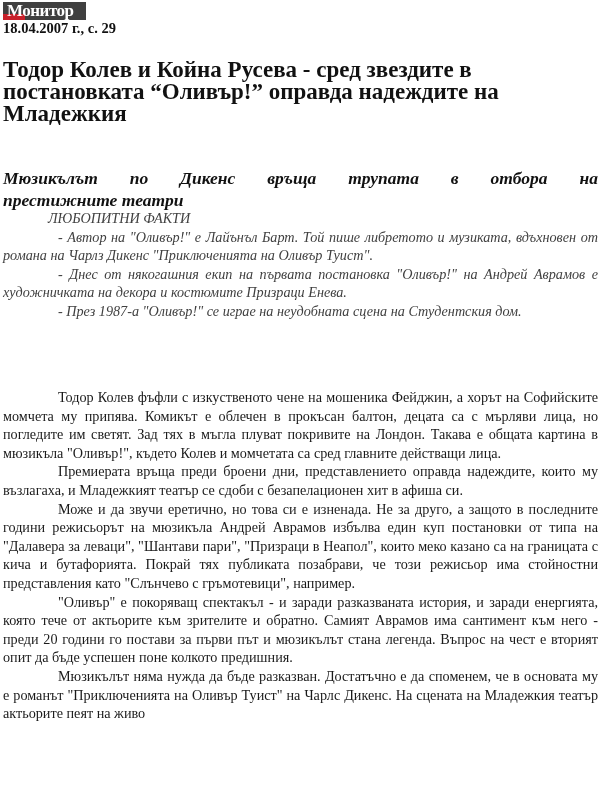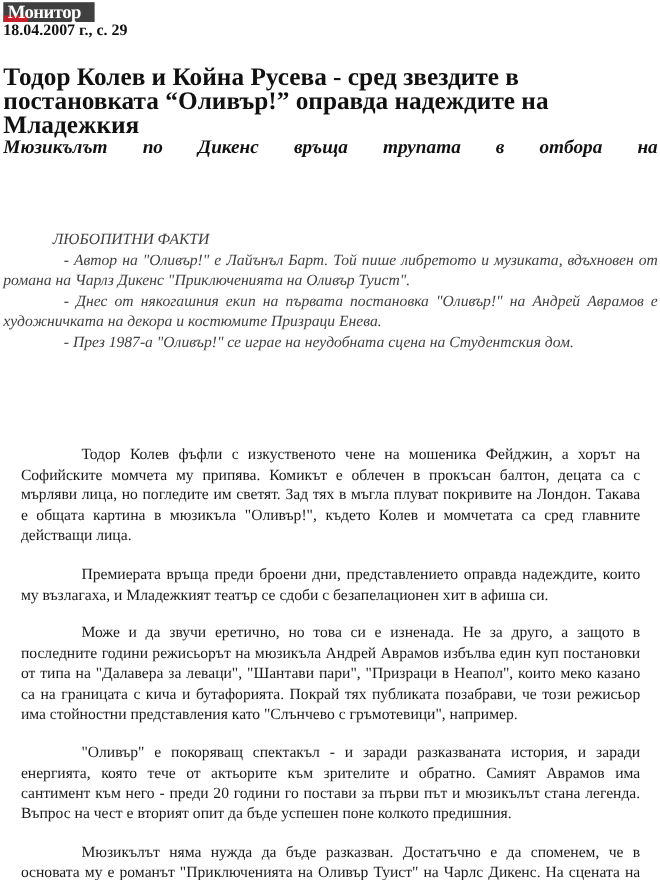--- a/index.html
+++ b/index.html
@@ -23,32 +23,32 @@
   }
   .headline {
     position: absolute; left: 3px; top: 59px; width: 595px; font-weight: bold;
     font-size: 23px; line-height: 22px; margin: 0;
   }
   .subheadline {
     position: absolute; left: 3px; top: 122px; width: 595px; font-weight: bold;
     font-style: italic; font-size: 17.5px; line-height: 22px; margin: 0; text-align: justify;
     text-align-last: left;
   }
-  .sub-line1 { display: flex; justify-content: space-between; }
+  .sub-line1 { display: flex; justify-content: space-between; margin-top: 45px; }
   .facts {
     position: absolute; left: 3px; top: 209px; width: 595px; font-style: italic;
     font-size: 14.2px; line-height: 18.6px; color: #404040;
   }
   .facts .title { padding-left: 45px; }
   .facts p { margin: 0; text-indent: 55px; text-align: justify; }
   .body {
     position: absolute; left: 3px; top: 388px; width: 595px; font-size: 14.2px;
     line-height: 18.6px; color: #1a1a1a;
   }
-  .body p { margin: 16px; text-indent: 55px; text-align: justify; }
+  .body p { margin: 0; text-indent: 55px; text-align: justify; }
 </style>
 </head>
 <body>
 
 <div class="logo">
   <div class="stripe"></div>
   <div class="text">Монитор</div>
 </div>
 <div class="date">18.04.2007 г., с. 29</div>
 
@@ -58,20 +58,21 @@
   <div class="sub-line1">
     <span>Мюзикълът</span>
     <span>по</span>
     <span>Дикенс</span>
     <span>връща</span>
     <span>трупата</span>
     <span>в</span>
     <span>отбора</span>
     <span>на</span>
   </div>
+  <div>престижните театри</div>
 </div>
 
 <div class="facts">
   <div class="title">ЛЮБОПИТНИ ФАКТИ</div>
   <p>- Автор на "Оливър!" е Лайънъл Барт. Той пише либретото и музиката, вдъхновен от романа на Чарлз Дикенс "Приключенията на Оливър Туист".</p>
   <p>- Днес от някогашния екип на първата постановка "Оливър!" на Андрей Аврамов е художничката на декора и костюмите Призраци Енева.</p>
   <p>- През 1987-а "Оливър!" се играе на неудобната сцена на Студентския дом.</p>
 </div>
 
 <div class="body">

